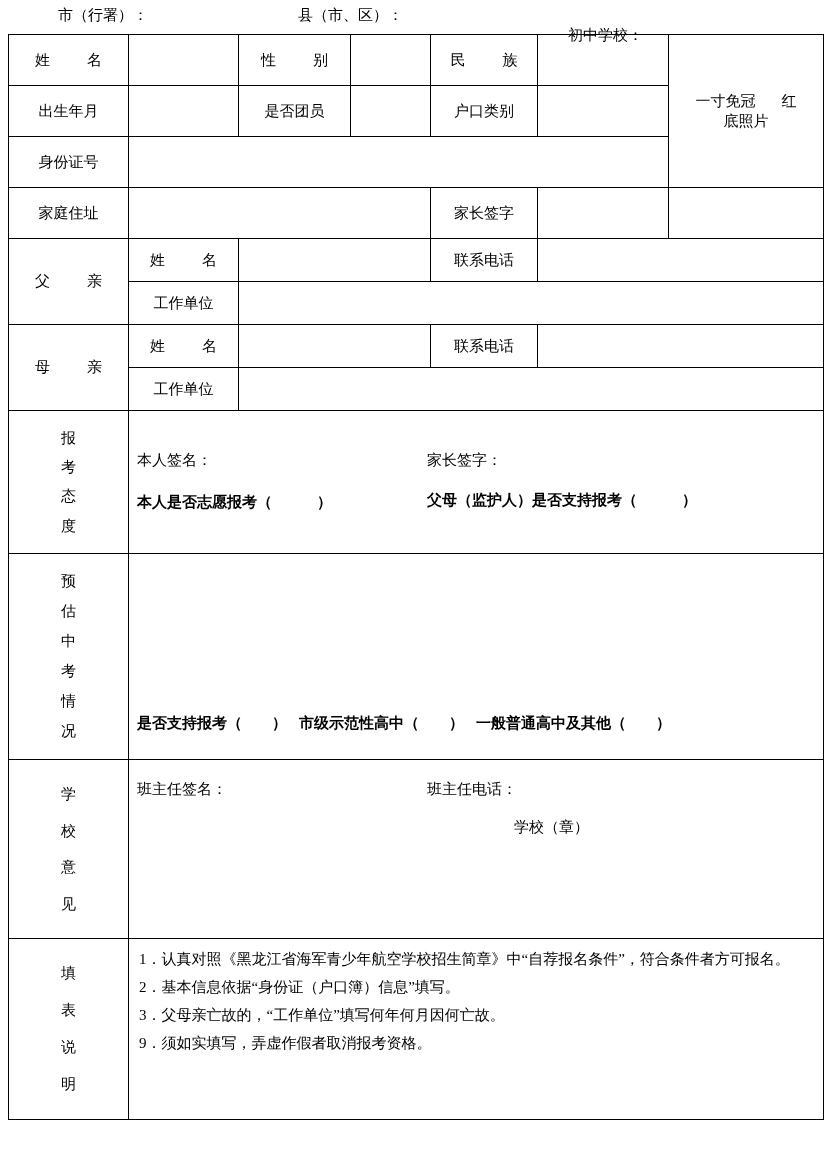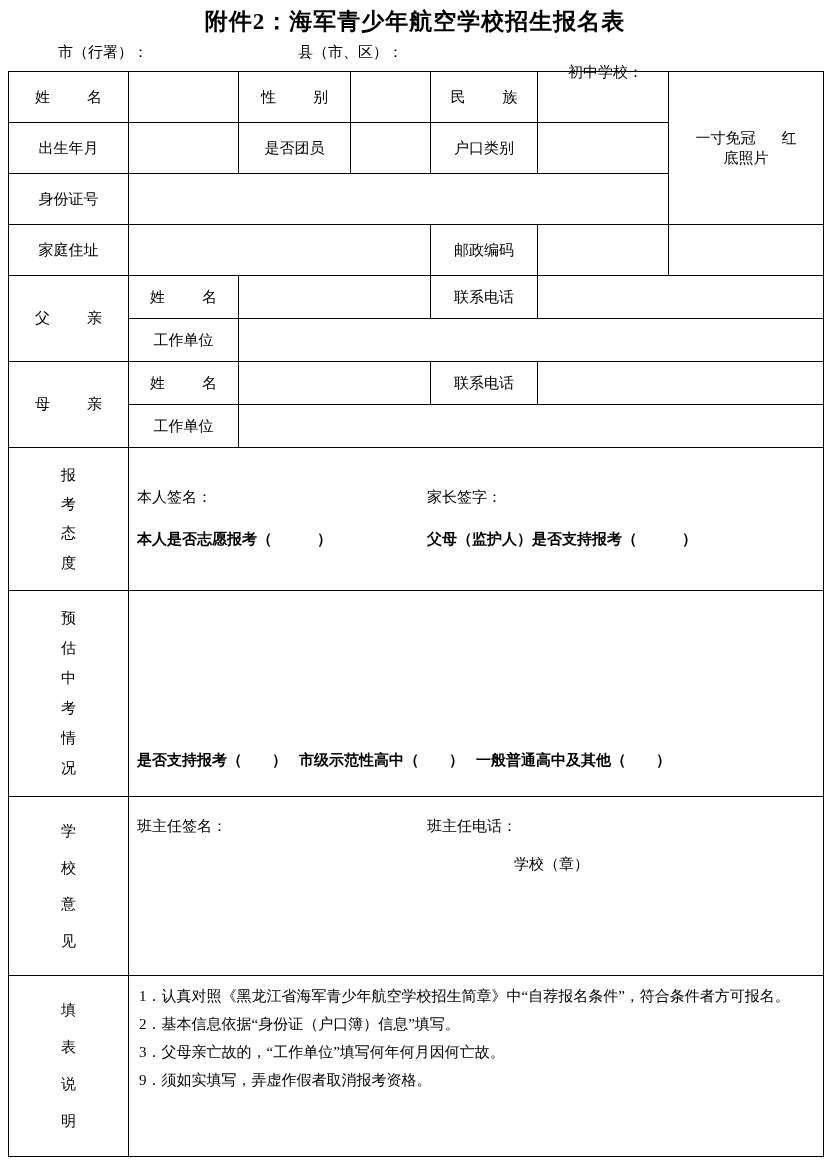--- a/index.html
+++ b/index.html
@@ -122,21 +122,21 @@
   }
   .blk-line {
     position: absolute;
     white-space: nowrap;
     font-size: 15px;
   }
   .bold { font-weight: bold; }
 
   
   .att-top-self   { left: 8px;  top: 10px; }
-  .att-top-parent { left: 298px; top: 10px; }
+  .att-top-parent { left: 298px; top: 10px; font-family: Liberation Mono, monospace; }
   .att-sign-self  { left: 8px;  bottom: 12px; }
   .att-sign-guard { left: 298px; bottom: 12px; }
 
   
   .exam-options { left: 8px; top: 56px; font-weight: bold; }
   .exam-sign    { left: 8px;  top: 122px; }
   .exam-phone   { left: 298px; top: 122px; }
   .opt-gap { display: inline-block; width: 12px; }
 
   
@@ -159,21 +159,20 @@
     text-align: left;
     font-size: 15px;
     line-height: 28px;
   }
 </style>
 </head>
 <body>
 
 <div class="page">
 
-  <div class="doc-title">附件2：海军青少年航空学校招生报名表</div>
 
   <div class="header-row">
     <div class="header-field hf-city">市（行署）：</div>
     <div class="header-field hf-county">县（市、区）：</div>
     <div class="header-field hf-school">初中学校：</div>
   </div>
 
   <table class="form-table">
     <colgroup>
       <col style="width:120px">
@@ -249,21 +248,21 @@
             </div>
         </td>
       </tr>
 
       <tr>
         <td style="height:50px">
           <span class="lbl">家庭住址</span>
         </td>
         <td colspan="3"></td>
         <td>
-          <span class="lbl">邮政编码</span>
+          <span class="lbl">家长签字</span>
         </td>
         <td></td>
         <td></td>
       </tr>
 
       <tr>
         <td rowspan="2">
           <span class="lbl lbl-wide">父　亲</span>
         </td>
         <td style="height:42px">

